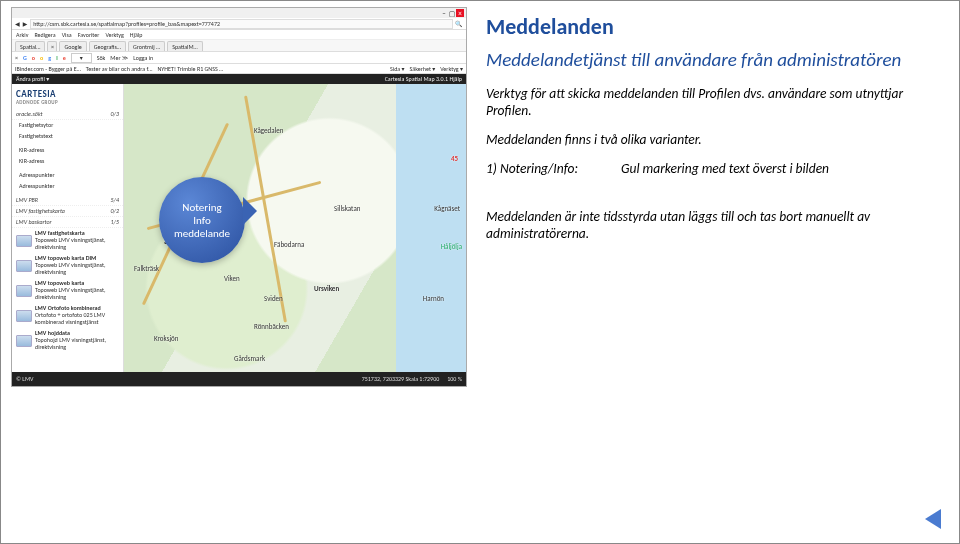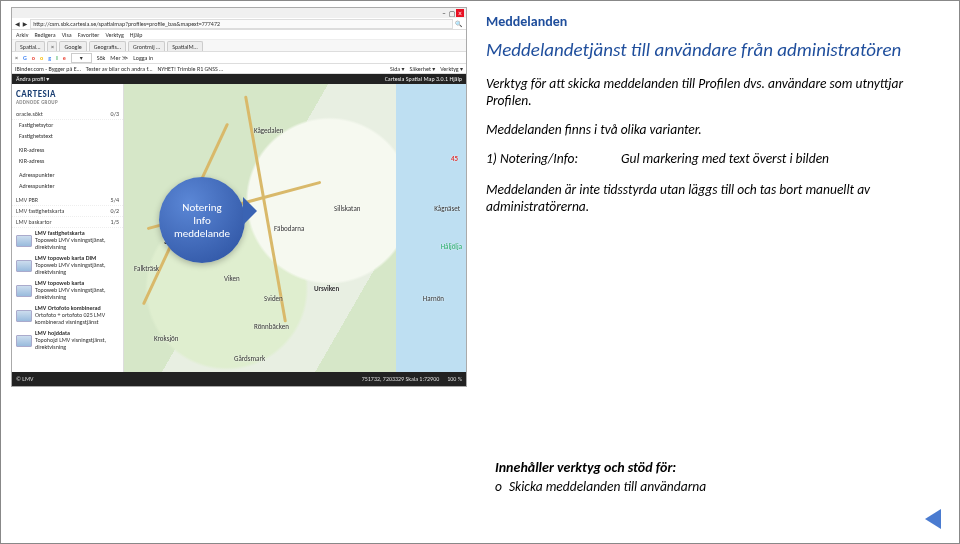--- a/index.html
+++ b/index.html
@@ -39,21 +39,21 @@
   .ss-tabs { height: 12px; background:#f7f7f7; border-bottom:1px solid #ddd; display:flex; gap:2px; align-items:flex-end; padding:0 3px; font-size:6px;}
   .ss-tab { background:#eee; border:1px solid #ccc; border-bottom:none; padding:0 4px; height:10px; border-radius:2px 2px 0 0; display:flex; align-items:center;}
   .ss-tab.x { width:10px; justify-content:center;}
   .ss-bar2 { height: 12px; background:#fff; border-bottom:1px solid #ddd; display:flex; align-items:center; font-size:6px; padding:0 3px; gap:5px;}
   .ss-bar3 { height: 10px; background:#fff; border-bottom:1px solid #ddd; display:flex; align-items:center; font-size:6px; padding:0 3px; gap:5px;}
   .ss-blackbar { height: 10px; background:#222; color:#eee; display:flex; align-items:center; padding:0 4px; justify-content:space-between;}
   .ss-body { display:flex; height: calc(100% - 76px - 10px); }
   .ss-sidebar { width: 112px; background:#fff; border-right:1px solid #ddd; display:flex; flex-direction:column; font-size:6px;}
   .ss-logo { padding:4px; font-weight:bold; font-size:9px; letter-spacing:0.5px; color:#1a3e72;}
   .ss-logo small{ display:block; font-size:5px; color:#888; letter-spacing:0.3px;}
-  .ss-side-item { padding:1px 4px; display:flex; justify-content:space-between; color:#444; border-bottom:1px dotted #eee;}
+  .ss-side-item { padding:1px 4px; display:flex; justify-content:space-between; color:#444; border-bottom:1px dotted #eee;font-style:italic;}
   .ss-side-row { display:flex; align-items:center; padding:2px 4px; gap:3px;}
   .ss-side-row .thumb{ width:16px; height:12px; background:linear-gradient(#cde,#9bd); border:1px solid #aac; border-radius:1px;}
   .ss-side-row .lbl{ flex:1; line-height:7px;}
   .ss-map { flex:1; position:relative; overflow:hidden; background:#e8efe2;}
   .ss-map::before{
     content:""; position:absolute; inset:0;
     background:
       radial-gradient(circle at 60% 40%, #f6f9f0 0 30%, transparent 31%),
       radial-gradient(circle at 30% 70%, #dfeecf 0 25%, transparent 26%),
       linear-gradient(120deg,#d6e7c8 0 40%,#e8efe2 40% 70%,#d6e7c8 70% 100%);
@@ -97,21 +97,21 @@
     border:14px solid transparent; border-left-color:#3a63b3;
   }
 
   
   .right {
     position:absolute;
     left: 485px; top: 12px; right: 14px;
     color:#000; font-size:13px;
   }
   .right h1 {
-    color:#1f4e9c; font-size:14px; font-weight:bold; margin-bottom:8px;
+    color:#1f4e9c; font-size:22px; font-weight:bold; margin-bottom:8px;
   }
   .right .sub {
     color:#1f4e9c; font-style:italic; font-size:19px; margin-bottom:14px;
   }
   .right p { font-style:italic; margin-bottom:12px; line-height:17px; font-size:13.5px;}
   .right .pair { display:flex; font-style:italic; line-height:17px; font-size:13.5px;}
   .right .pair .k{ width:135px; }
   .right .pair .v{ flex:1;}
 
   
@@ -289,21 +289,21 @@
         <div class="ss-road r1"></div>
         <div class="ss-road r2"></div>
         <div class="ss-road r3"></div>
         <span class="ss-label" style="left:130px;top:42px;">Kågedalen</span>
         <span class="ss-label" style="right:8px;top:70px;color:#d33;font-weight:bold;">45</span>
         <span class="ss-label" style="left:40px;top:150px;font-size:11px;font-weight:bold;">Skellefteå</span>
         <span class="ss-label" style="left:210px;top:120px;">Sillskatan</span>
         <span class="ss-label" style="right:6px;top:120px;">Kågnäset</span>
         <span class="ss-label" style="right:4px;top:158px;color:#2a6;">Håljölja</span>
         <span class="ss-label" style="left:10px;top:180px;">Falkträsk</span>
-        <span class="ss-label" style="left:150px;top:140px;">Fäbodarna</span>
+        <span class="ss-label" style="left:150px;top:156px;">Fäbodarna</span>
         <span class="ss-label" style="left:100px;top:190px;">Viken</span>
         <span class="ss-label" style="left:140px;top:210px;">Sviden</span>
         <span class="ss-label" style="left:190px;top:200px;font-weight:bold;">Ursviken</span>
         <span class="ss-label" style="right:22px;top:210px;">Harnön</span>
         <span class="ss-label" style="left:130px;top:238px;">Rönnbäcken</span>
         <span class="ss-label" style="left:30px;top:250px;">Kroksjön</span>
         <span class="ss-label" style="left:110px;top:270px;">Gårdsmark</span>
       </div>
     </div>
 
@@ -325,22 +325,18 @@
     <div class="sub">Meddelandetjänst till användare från administratören</div>
 
     <p>Verktyg för att skicka meddelanden till Profilen dvs. användare som utnyttjar Profilen.</p>
     <p>Meddelanden finns i två olika varianter.</p>
 
     <div class="pair">
       <span class="k">1) Notering/Info:</span>
       <span class="v">Gul markering med text överst i bilden</span>
     </div>
 
-    <p style="margin-top:14px;">Meddelanden är inte tidsstyrda utan läggs  till och tas bort manuellt av administratörerna.</p>
+    <p style="margin-top:31px;">Meddelanden är inte tidsstyrda utan läggs  till och tas bort manuellt av administratörerna.</p>
   </div>
 
-  <div class="bottom-box">
-    <div class="hdr">Innehåller verktyg och stöd för:</div>
-    <div class="li">Skicka meddelanden till användarna</div>
-  </div>
 
   <div class="nav-arrow"></div>
 </div>
 
 </body></html>

